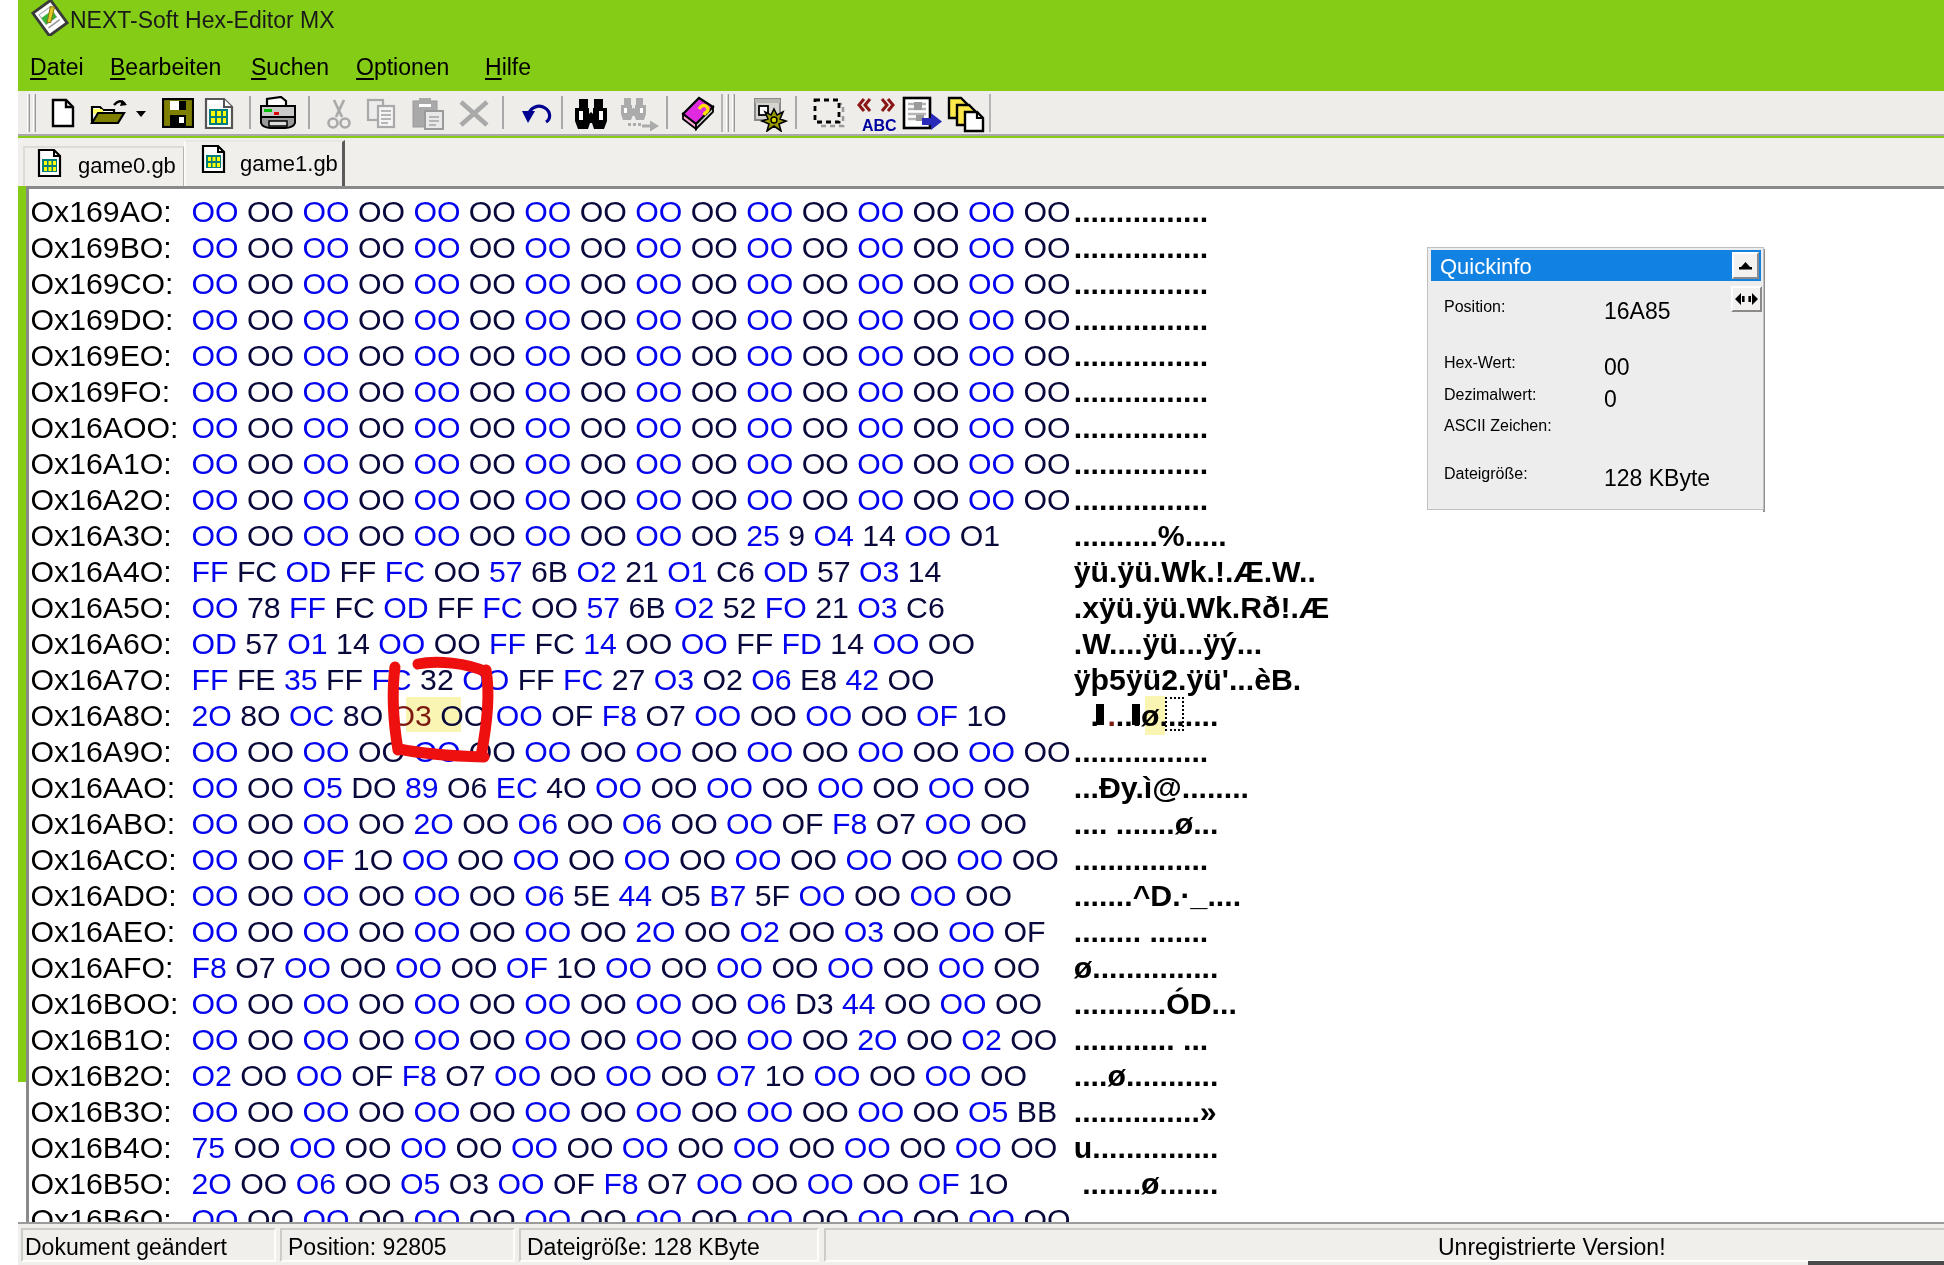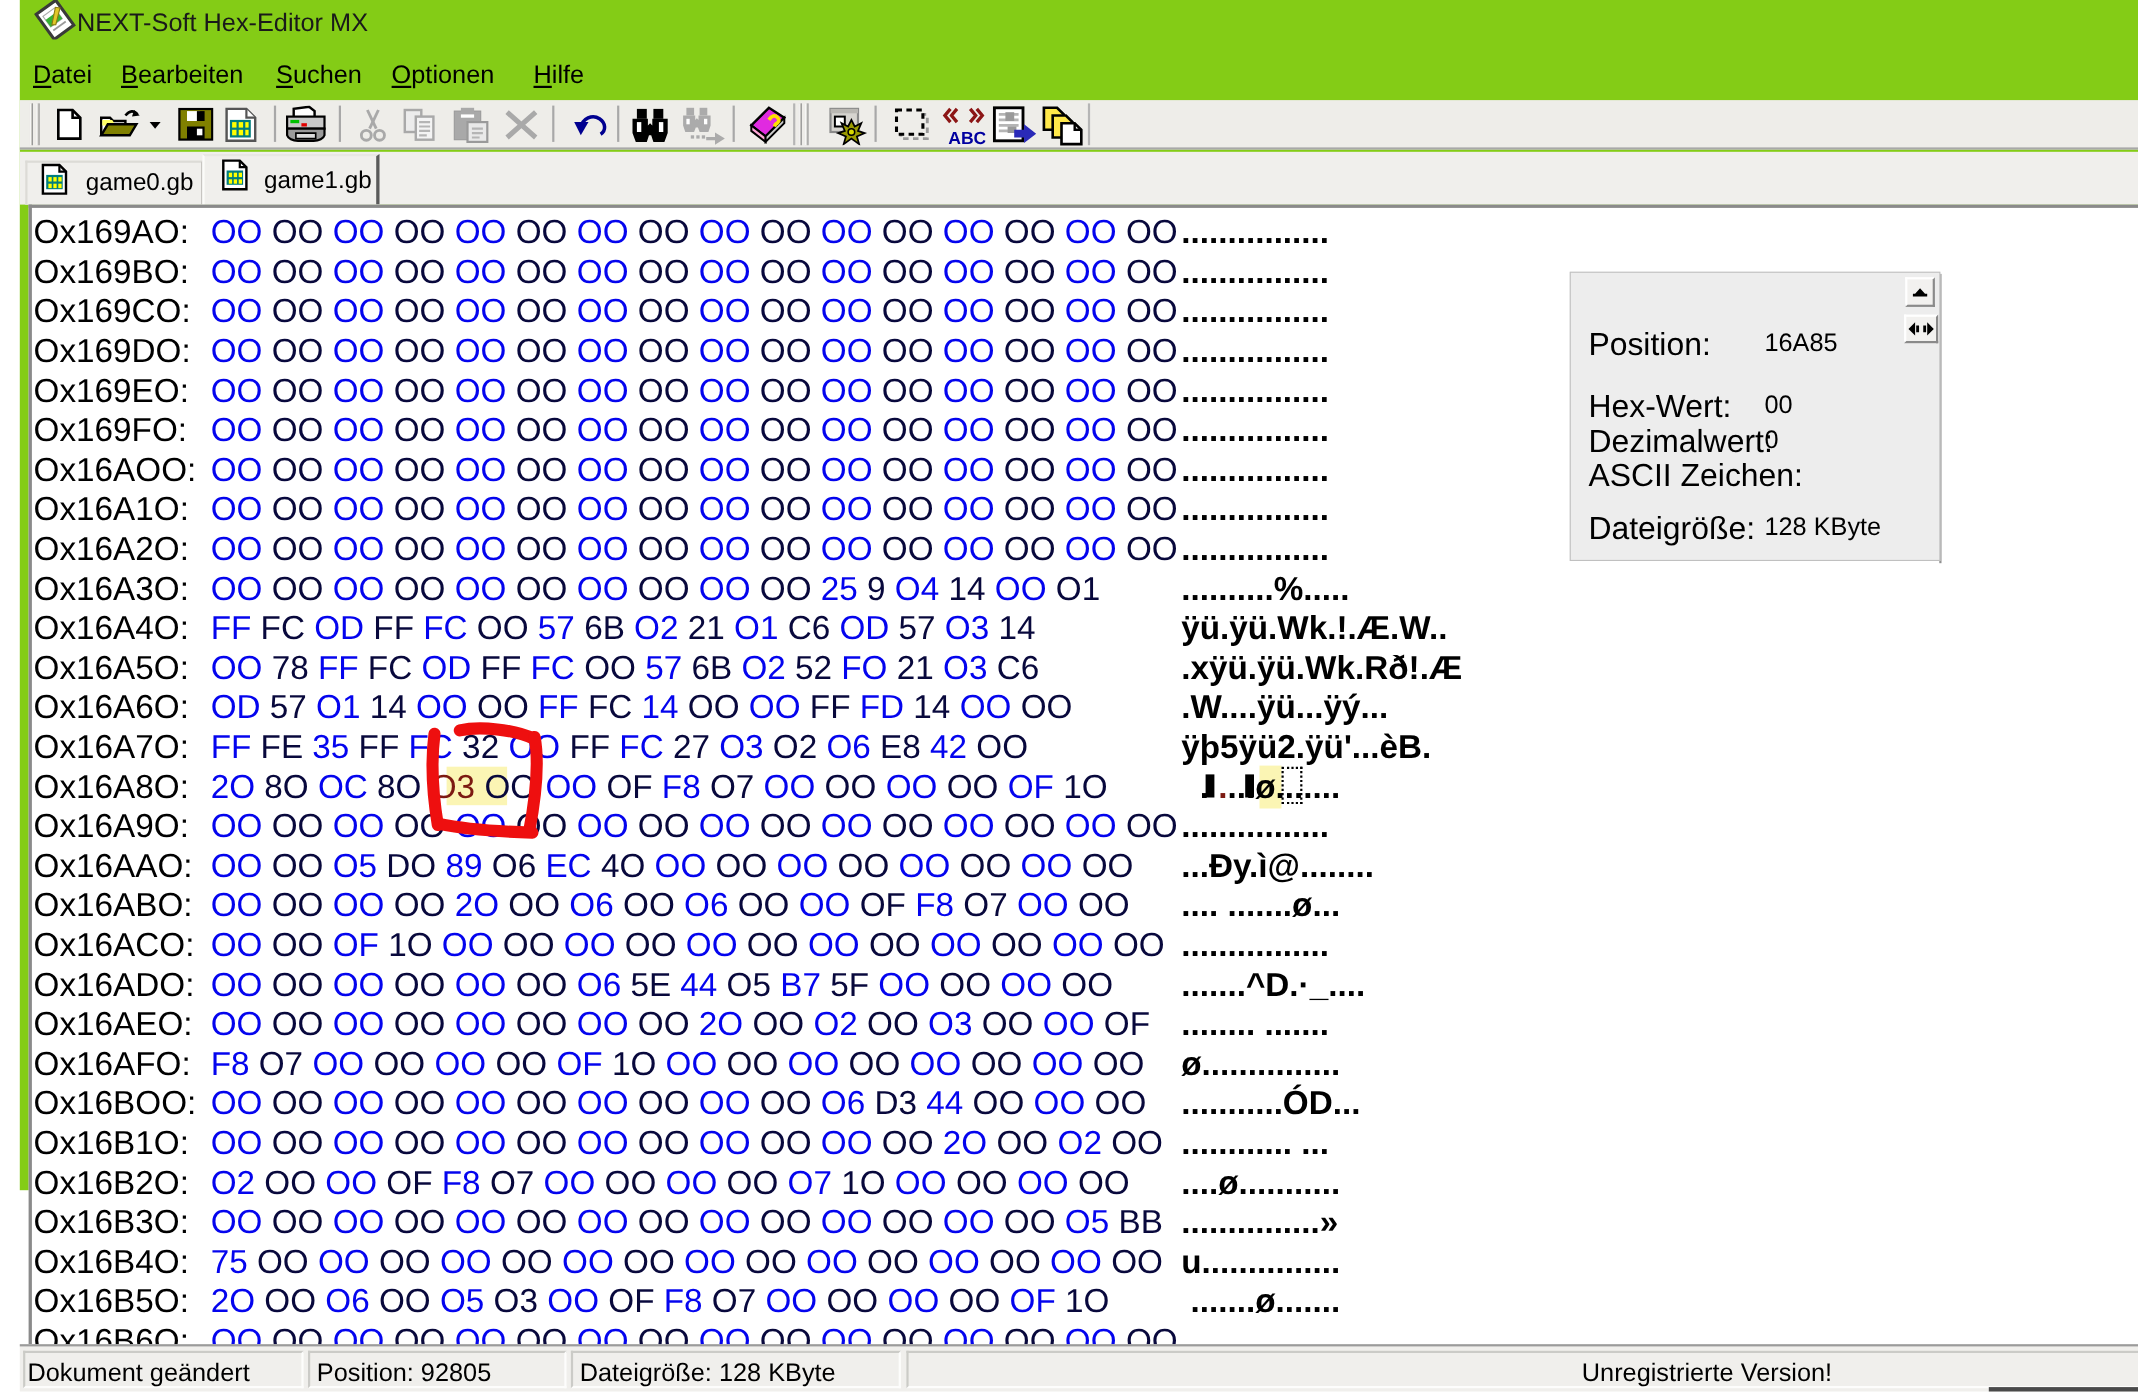--- a/index.html
+++ b/index.html
@@ -26,21 +26,21 @@
  line-height:36px;white-space:pre;color:#000}
 pre b{font-weight:400;color:#0404ee}
 pre i{font-style:normal;color:#08083c}
 pre em{font-style:normal;color:#7c1a12}
 pre.asc{font-weight:700}
 
 #qi{left:1409px;top:247px;width:337px;height:263px;background:#ededed;border:1px solid #c0c0c0}
 #qishadow{left:1745px;top:249px;width:2px;height:263px;background:#909090}
 #qititle{left:1413px;top:250px;width:330px;height:31px;background:#1282e2}
 #qititle span{position:absolute;left:9px;top:4px;font-size:22px;color:#fff}
-.qlab{left:1426px;font-size:29px;color:#000}
+.qlab{left:1426px;font-size:16px;color:#000}
 .qval{left:1586px;font-size:23px;color:#000}
 .btn3d{background:#f2f1ef;border:2px solid;border-color:#fff #8a8a8a #8a8a8a #fff}
 
 #sbar{left:0;top:1222px;width:1944px;height:43px;background:#f0efec;border-top:2px solid #9b9b9b}
 .scell{top:4px;height:34px;background:#f0efec;border:2px solid;border-color:#cbcbc7 #fdfdfc #fdfdfc #cbcbc7}
 .stxt{font-size:23px;color:#000;top:1234px}
 </style></head>
 <body>
 <div id="app">
 
@@ -332,20 +332,23 @@
       <g fill="none" stroke="#ee0f0f" stroke-width="11" stroke-linecap="round">
         <path d="M17 22 C14 45 15 75 20 105"></path>
         <path d="M40 19 C58 15 90 18 108 27"></path>
         <path d="M108 25 C113 52 108 85 103 111"></path>
         <path d="M21 104 C45 109 75 111 106 112"></path>
       </g>
     </svg>
 
   <div class="abs" id="qishadow"></div>
   <div class="abs" id="qi"></div>
+  <div class="abs" id="qititle">
+      <span>Quickinfo</span>
+    </div>
   <div class="abs btn3d" style="left:1714px;top:252px;width:27px;height:27px">
     <svg width="23" height="23" viewBox="0 0 23 23">
         <path d="M7 13 l4.5 -5 l4.5 5 z M5 13 h13 v2.6 h-13 z" fill="#000"></path>
       </svg>
   </div>
   <div class="abs btn3d" style="left:1713px;top:286px;width:31px;height:26px">
     <svg width="27" height="22" viewBox="0 0 27 22">
         <path d="M8 5 L2 11 L8 17 z M9 8 h2.6 v6 H9 z" fill="#000"></path>
         <path d="M19 5 l6 6 -6 6 z M15.4 8 h2.6 v6 h-2.6 z" fill="#000"></path>
       </svg>

